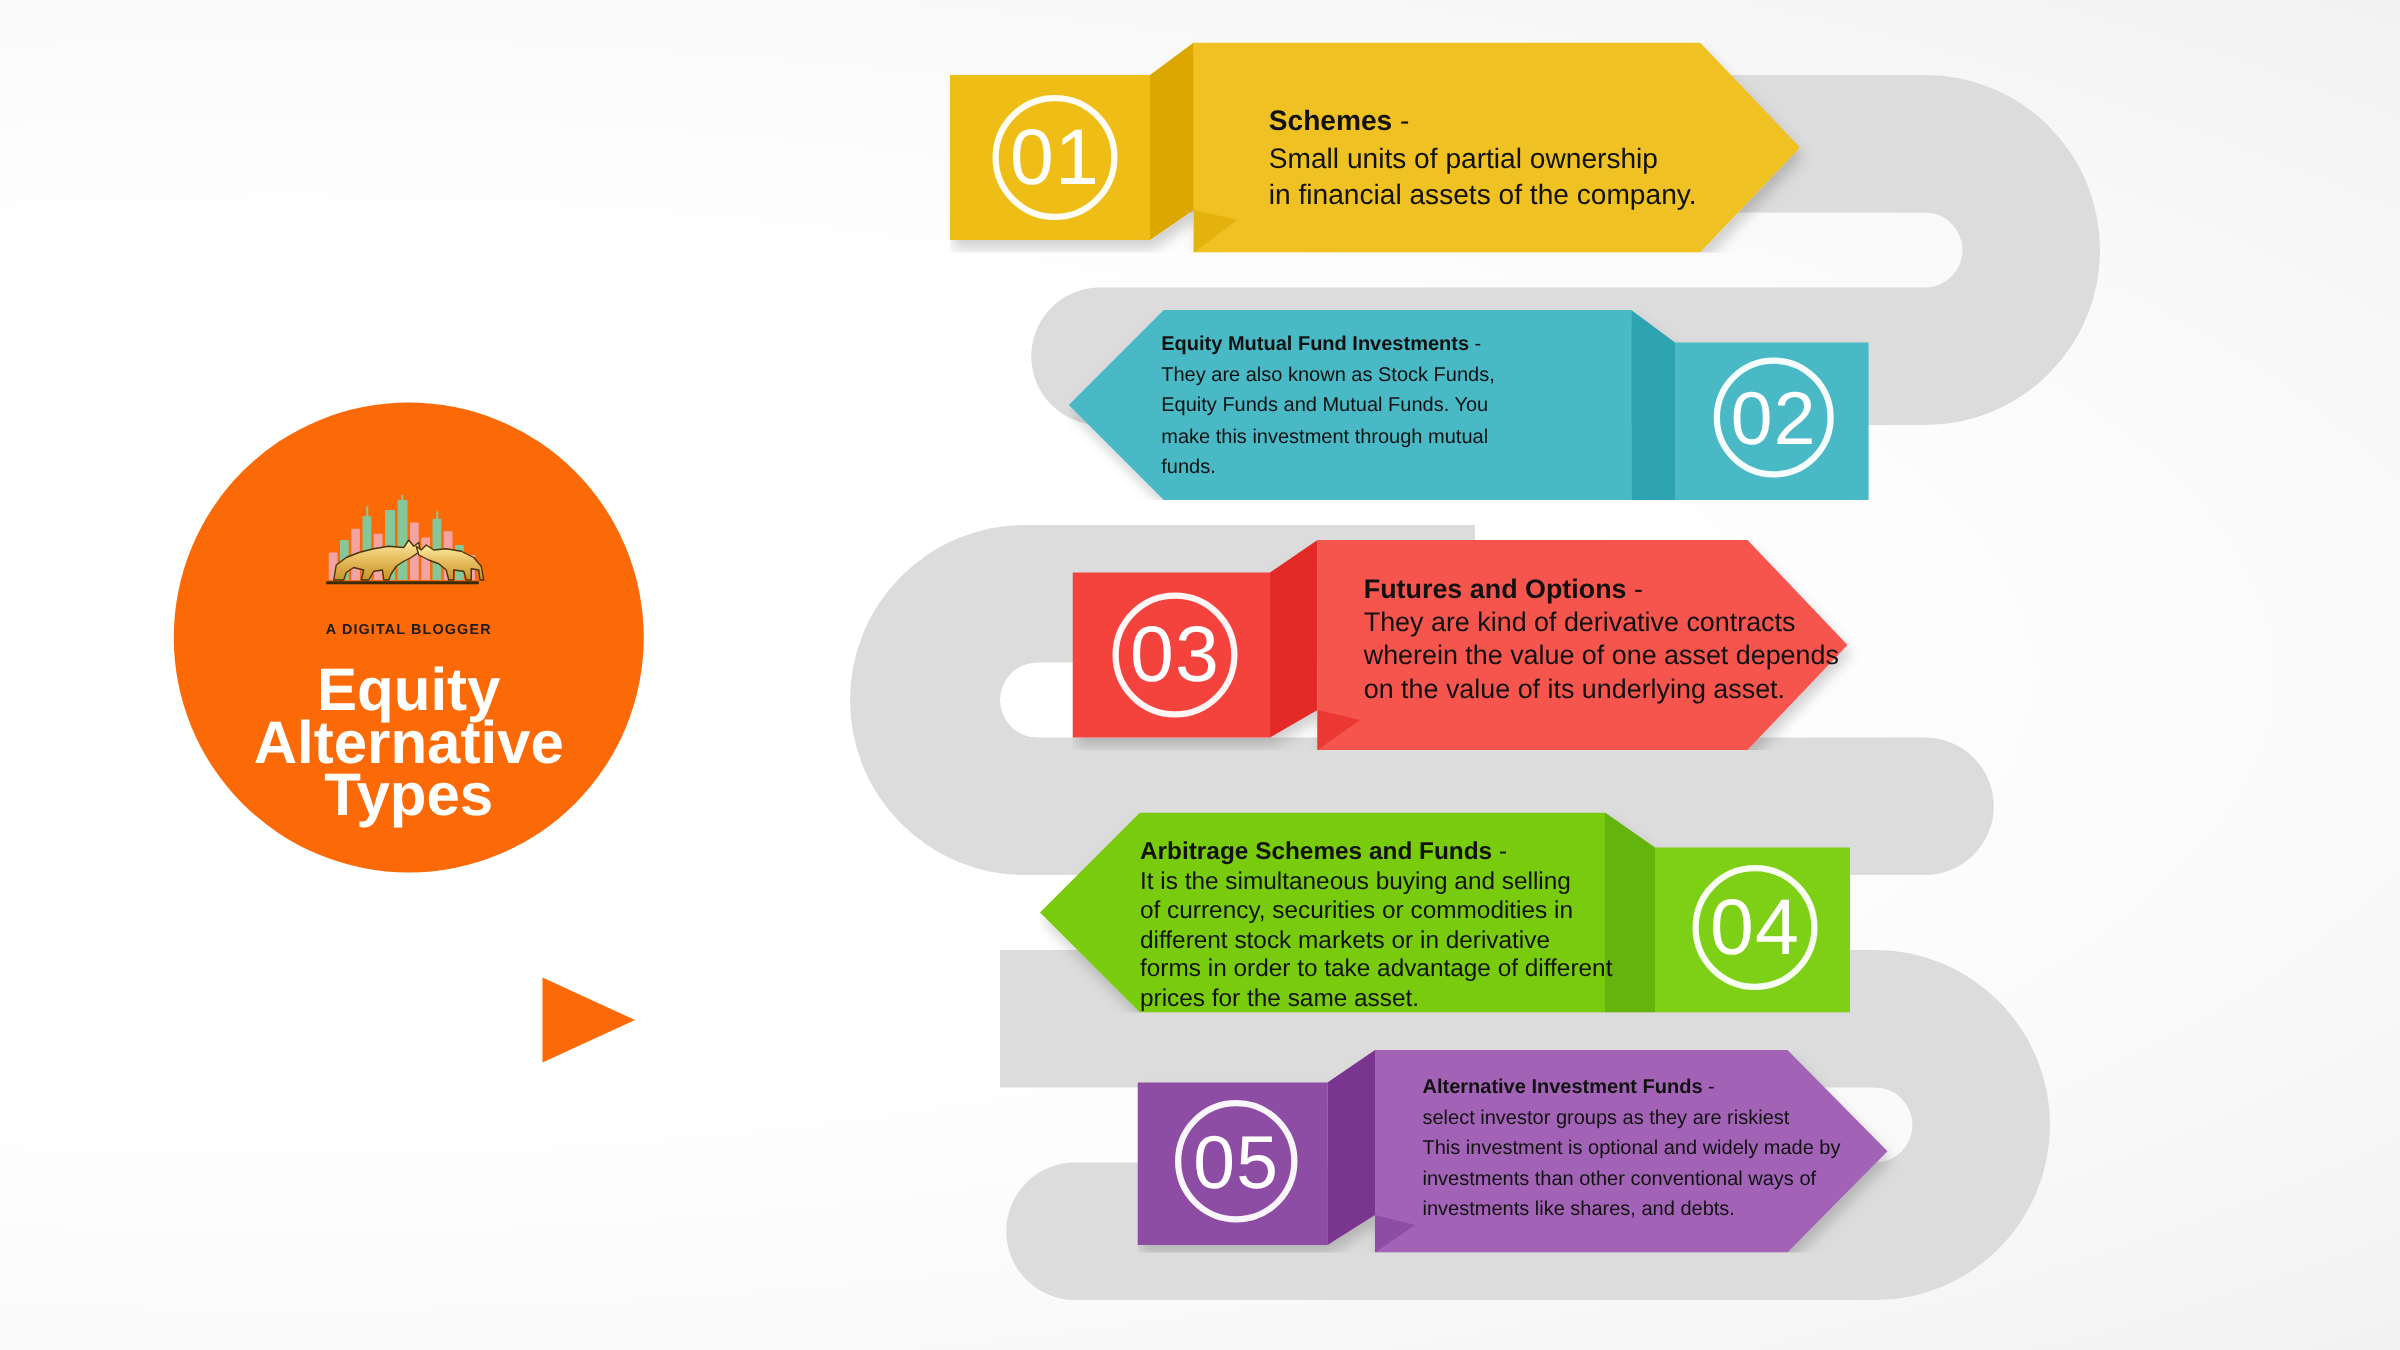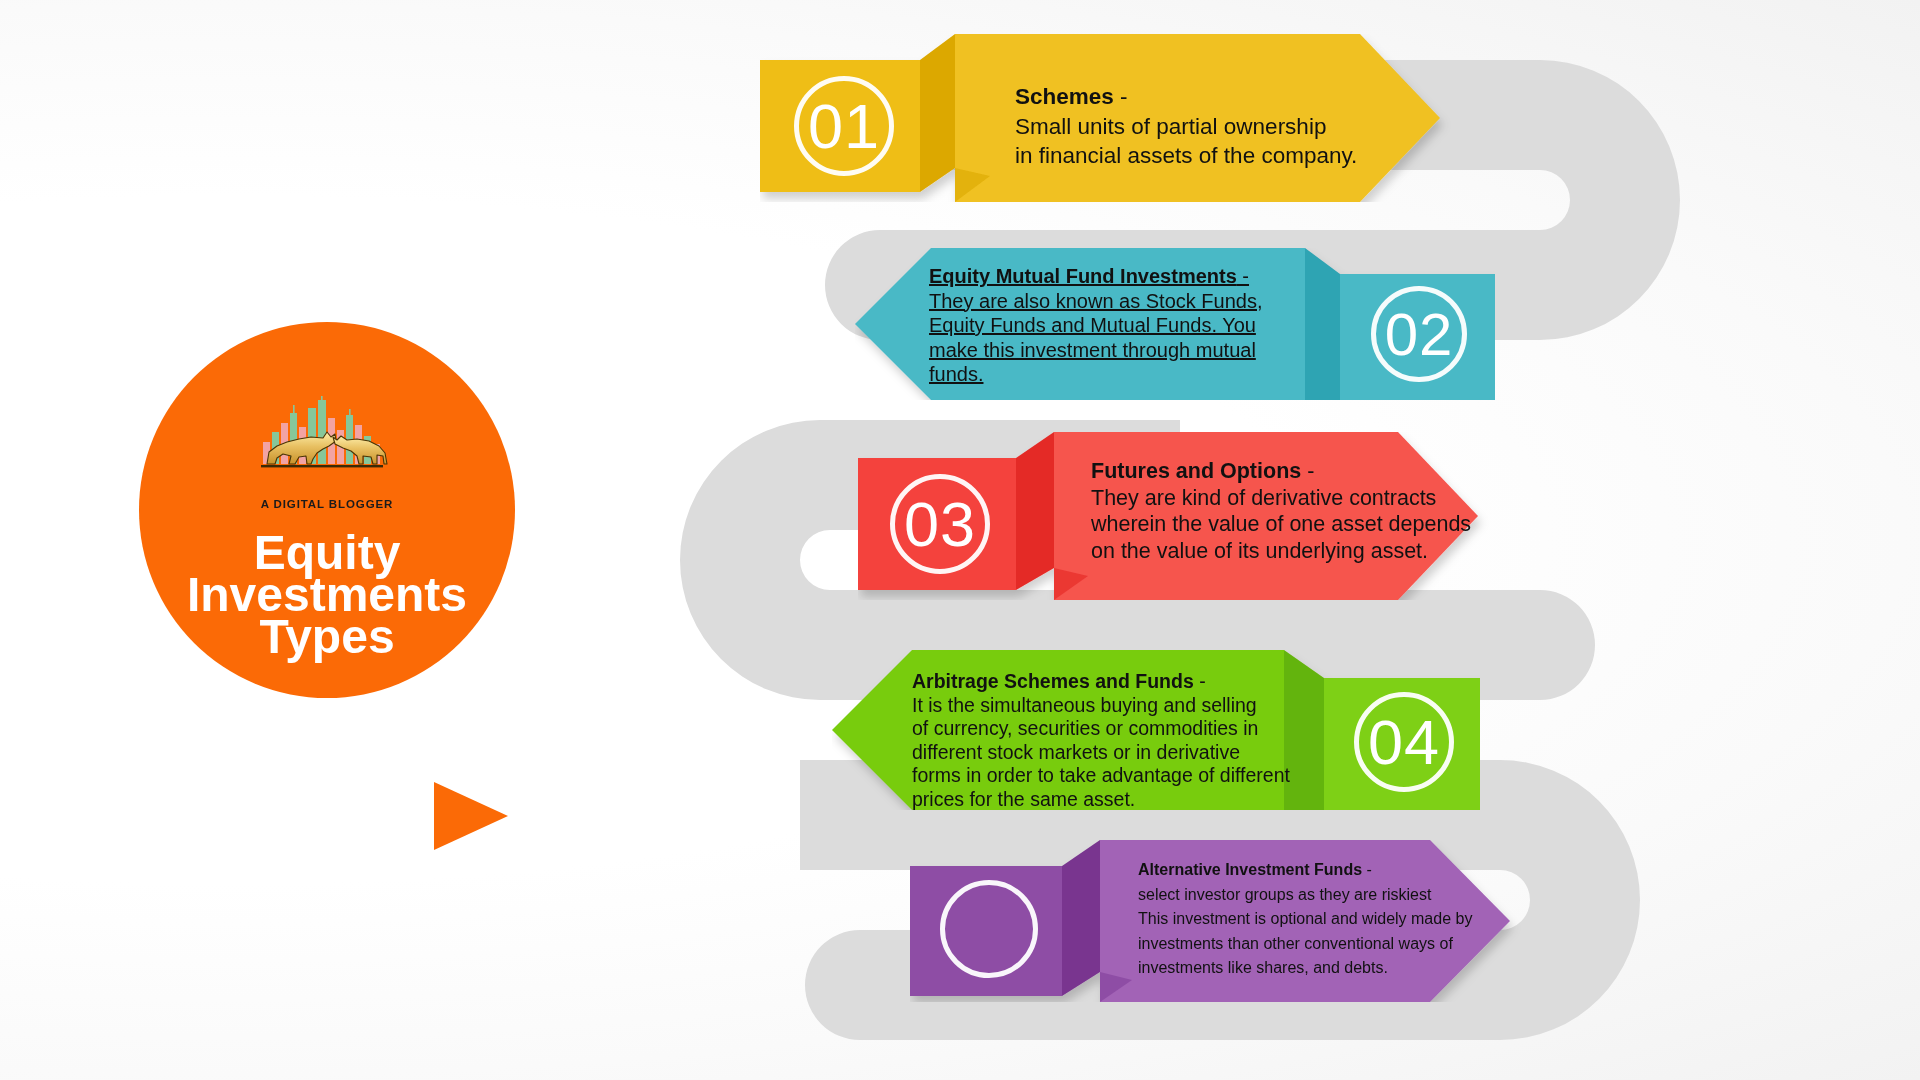--- a/index.html
+++ b/index.html
@@ -36,21 +36,21 @@
   
   .row{position:absolute;}
   .shp{position:absolute;left:0;top:0;}
   .num{position:absolute;color:#fff;font-size:63px;font-weight:400;
     letter-spacing:1px;display:flex;align-items:center;justify-content:center;}
   .ring{position:absolute;border:5px solid rgba(255,255,255,.95);border-radius:50%;
     box-sizing:border-box;}
   .txt{position:absolute;color:#111;}
   .txt .hd{font-weight:bold;}
   .l1 .txt{font-size:22.5px;line-height:29.5px;}
-  .l2 .txt{font-size:20px;line-height:24.5px;text-decoration:underline;}
+  .l2 .txt{font-size:16px;line-height:24.5px;}
   .l3 .txt{font-size:21.5px;line-height:26.5px;}
   .l4 .txt{font-size:19.5px;line-height:23.5px;}
   .l5 .txt{font-size:16px;line-height:24.5px;}
 </style>
 </head>
 <body>
 
 <div id="stage">
 
   <svg id="ribbon" viewBox="0 0 1920 1080" xmlns="http://www.w3.org/2000/svg">
@@ -113,21 +113,21 @@
 
           <path d="M136 68 L134 57 L128 50 L118 45 L106 43 L96 44 L90 40 L86 44 L82 41
                    L84 48 L92 52 L100 55 L106 60 L108 68 L112 68 L112 60 L120 61 L122 68
                    L126 68 L126 59 L132 60 L133 68 Z" fill="url(#gold)" stroke="#4a3405" stroke-width="1.1" stroke-linejoin="round"></path>
           <rect x="10" y="69" width="122" height="2.4" fill="#3a2a06"></rect>
         </svg>
       </div>
       <div class="logo-tag">A DIGITAL BLOGGER</div>
       <div class="brand-title">
         <div>Equity</div>
-        <div>Investments Types</div>
+        <div>Alternative Types</div>
       </div>
     </div>
   </div>
 
   <div class="row l1" style="left:760px;top:34px;width:760px;height:208px;">
     <svg class="shp" width="760" height="168" viewBox="0 0 760 168" xmlns="http://www.w3.org/2000/svg">
       <filter id="s1" x="-10%" y="-10%" width="130%" height="140%">
         <feDropShadow dx="3" dy="7" stdDeviation="5" flood-color="#000" flood-opacity="0.18"></feDropShadow>
       </filter>
       <g filter="url(#s1)">
@@ -225,20 +225,21 @@
         <feDropShadow dx="3" dy="7" stdDeviation="5" flood-color="#000" flood-opacity="0.18"></feDropShadow>
       </filter>
       <g filter="url(#s5)">
         <rect x="0" y="26" width="152" height="130" fill="#8E4DA5"></rect>
         <polygon points="152,26 190,0 190,132 152,156" fill="#79368F"></polygon>
         <polygon points="190,0 520,0 600,81 520,162 190,162" fill="#A263B6"></polygon>
         <polygon points="190,132 190,162 222,140" fill="#8E4DA5"></polygon>
       </g>
     </svg>
     <div class="ring" style="left:30px;top:40px;width:98px;height:98px;"></div>
+    <div class="num" style="left:30px;top:40px;width:98px;height:98px;font-size:60px;">05</div>
     <div class="txt" style="left:228px;top:18px;width:412px;">
       <div><span class="hd">Alternative Investment Funds</span><span> -</span></div>
       <div>select investor groups as they are riskiest</div>
       <div>This investment is optional and widely made by</div>
       <div>investments than other conventional ways of</div>
       <div>investments like shares, and debts.</div>
     </div>
   </div>
 
 </div>

